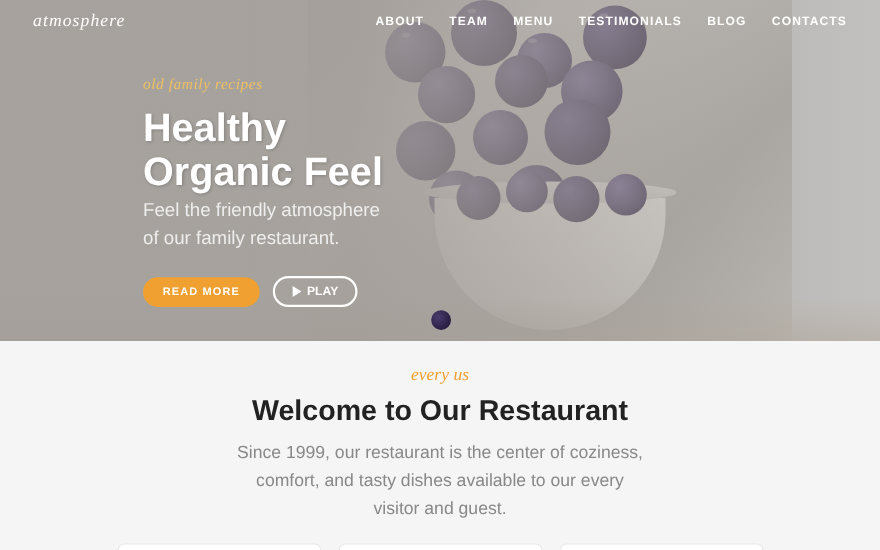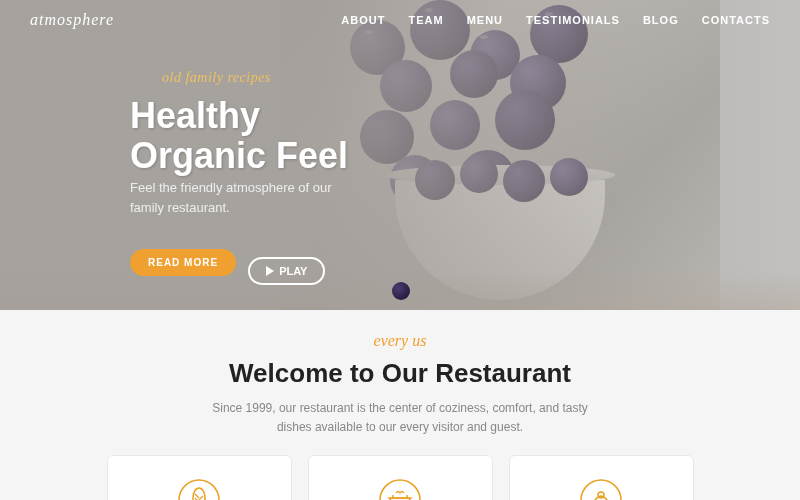--- a/index.html
+++ b/index.html
@@ -73,34 +73,33 @@
       left: 130px;
       z-index: 2;
     }
     .hero-subtitle {
       font-family: 'Georgia', serif;
       font-style: italic;
       color: #f0c060;
       font-size: 14px;
       margin-bottom: 10px;
       letter-spacing: 0.5px;
-      margin-left: 32px;
     }
     .hero-title {
       font-family: Arial, sans-serif;
       font-weight: 900;
       color: #fff;
       font-size: 36px;
       line-height: 1.1;
       margin-bottom: 3px;
       text-shadow: 1px 1px 3px rgba(0,0,0,0.2);
     }
     .hero-desc {
       color: #eee;
-      font-size: 13px;
+      font-size: 17px;
       font-family: Arial, sans-serif;
       line-height: 1.5;
       margin-bottom: 22px;
       max-width: 220px;
     }
     .hero-buttons {
       display: flex;
       align-items: center;
       gap: 12px;
     }
@@ -123,21 +122,20 @@
       border: 2px solid #fff;
       border-radius: 20px;
       padding: 6px 16px;
       font-size: 11px;
       font-family: Arial, sans-serif;
       font-weight: 600;
       cursor: pointer;
       display: flex;
       align-items: center;
       gap: 5px;
-      margin-top: 18px;
     }
     .play-icon {
       width: 0;
       height: 0;
       border-top: 5px solid transparent;
       border-bottom: 5px solid transparent;
       border-left: 8px solid #fff;
       display: inline-block;
     }
 
@@ -156,21 +154,21 @@
     }
     .about-title {
       font-family: Arial, sans-serif;
       font-weight: 900;
       color: #222;
       font-size: 26px;
       margin-bottom: 10px;
     }
     .about-desc {
       color: #888;
-      font-size: 12px;
+      font-size: 16px;
       font-family: Arial, sans-serif;
       line-height: 1.6;
       max-width: 380px;
       margin: 0 auto 18px;
     }
 
     
     .cards-container {
       display: flex;
       gap: 16px;

